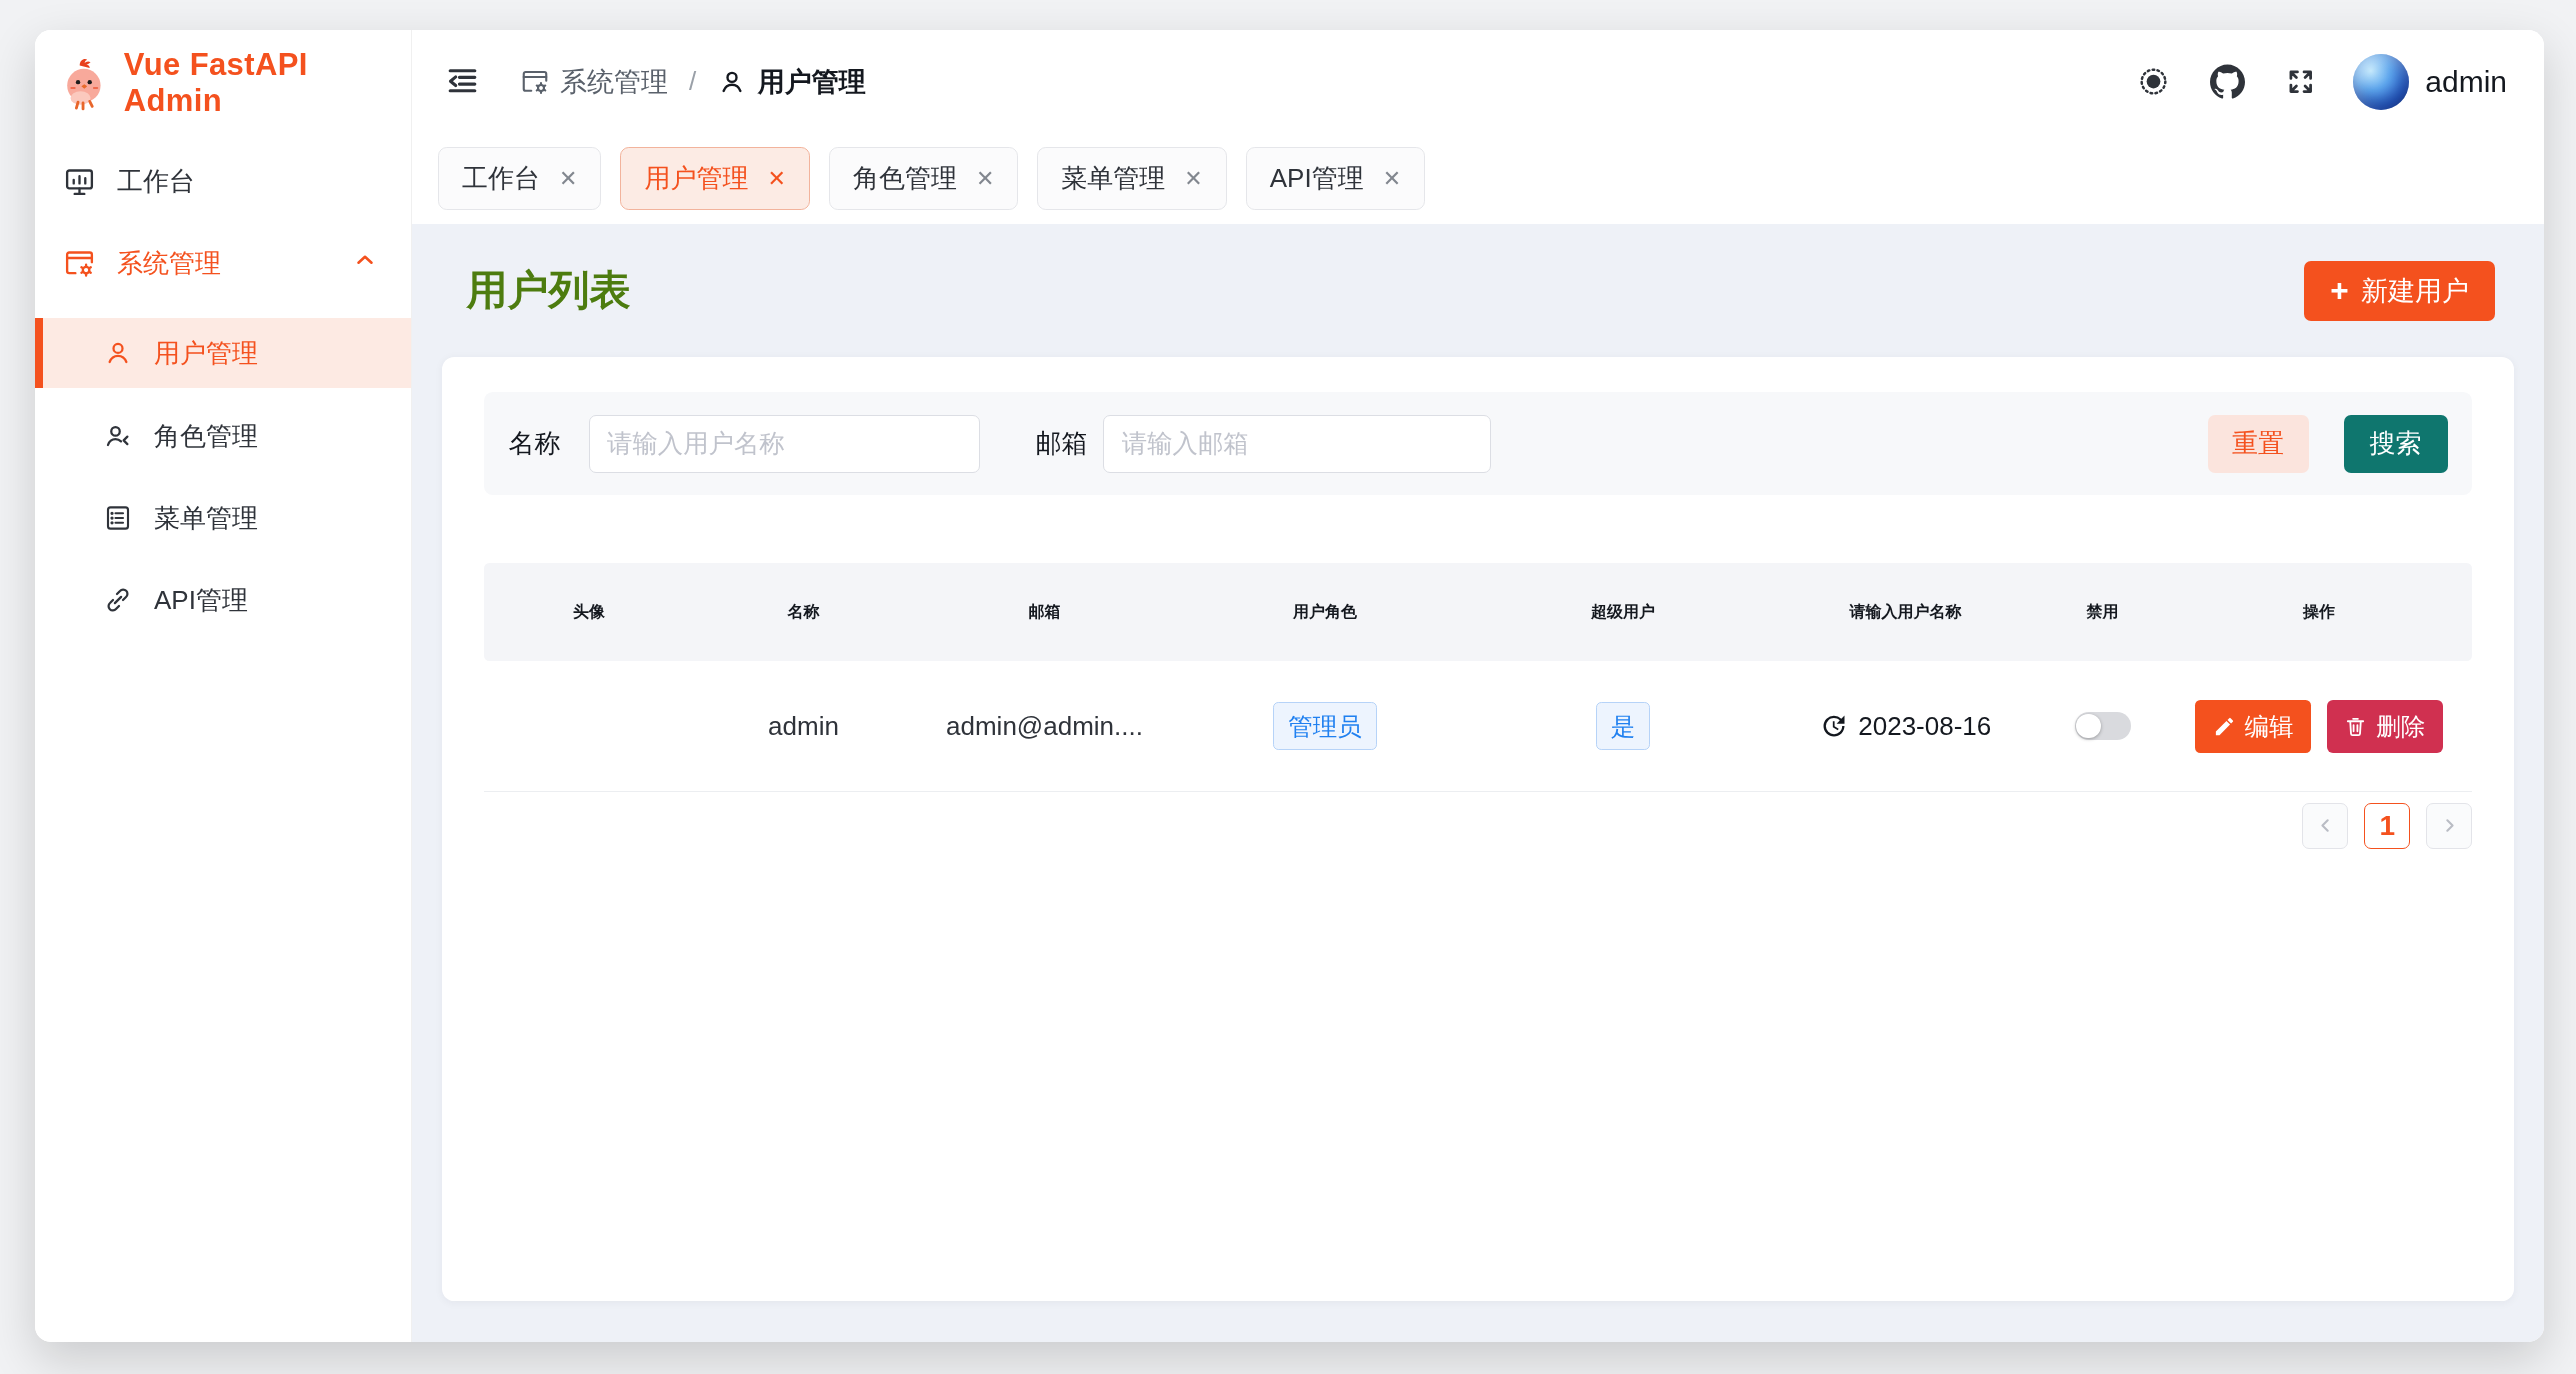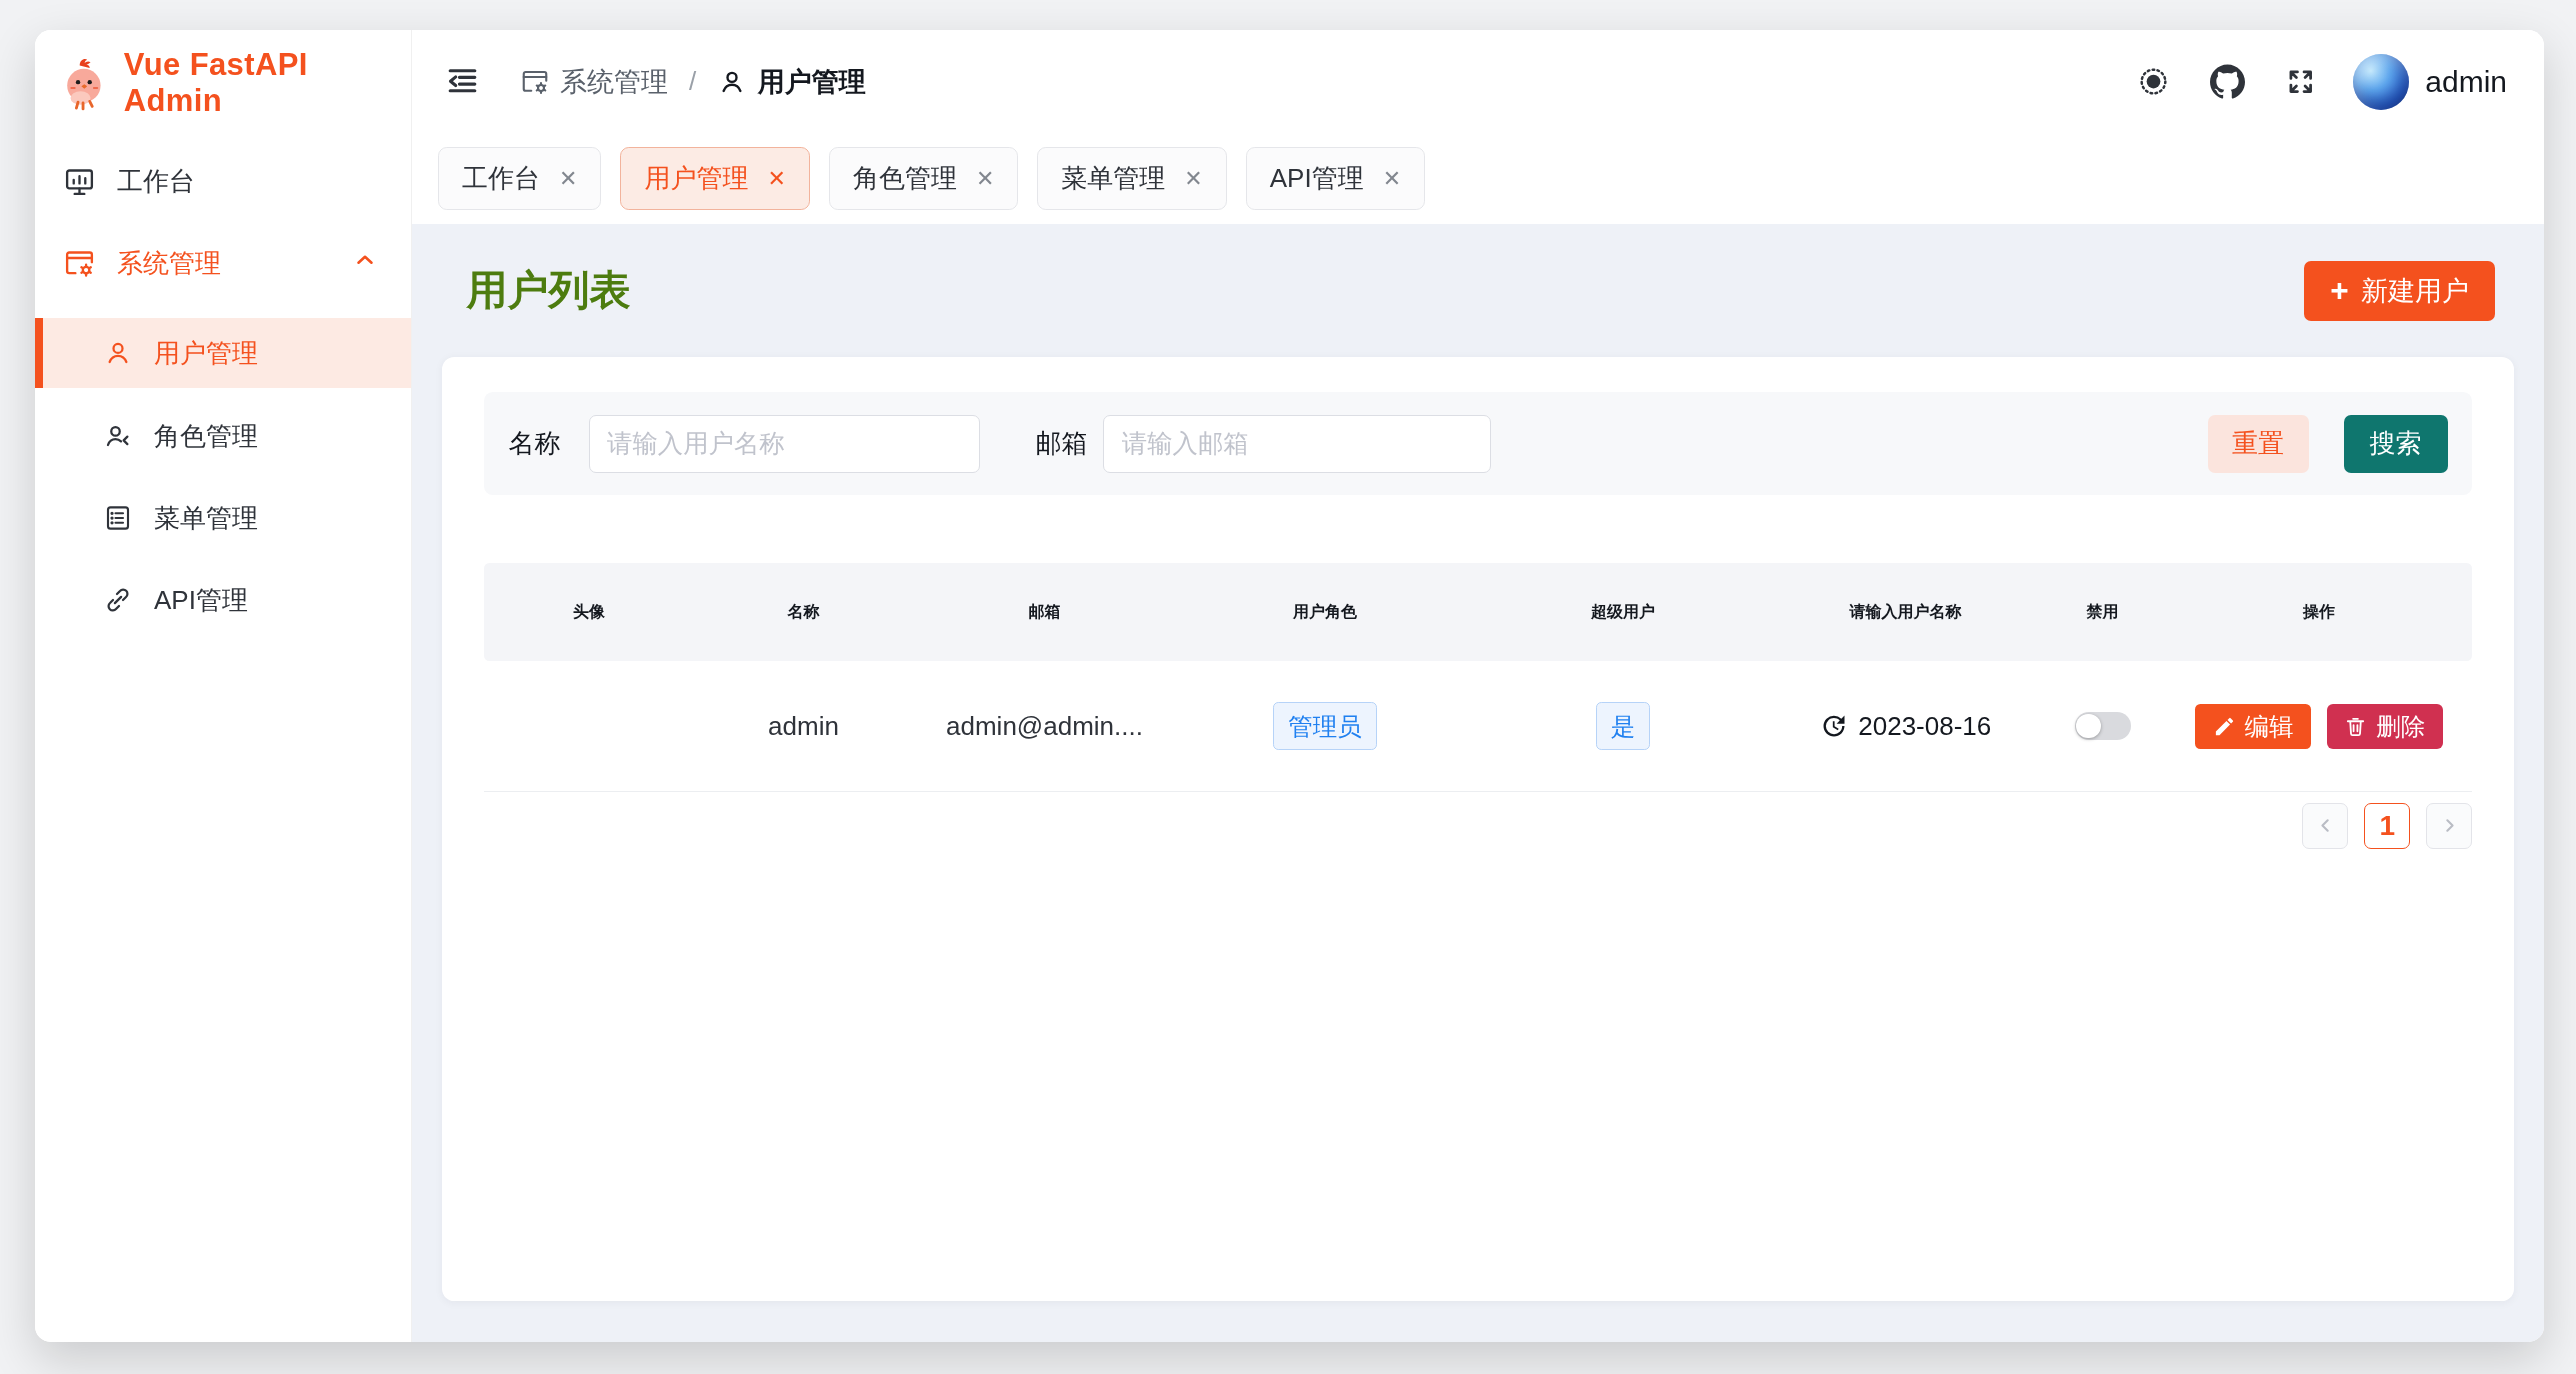--- a/index.html
+++ b/index.html
@@ -90,21 +90,21 @@
   .td { display:flex; justify-content:center; align-items:center; font-size:26px; color:#2f333a; }
   .c1{width:210px;} .c2{width:219px;} .c3{width:263px;} .c4{width:298px;}
   .c5{width:298px;} .c6{width:267px;} .c7{width:127px;} .c8{width:306px; gap:15.8px;}
   .badge { padding:6.1px 14px; border-radius:5.3px; font-size:24.5px; color:#2080F0;
     background:#edf4fe; border:0.9px solid #b6d3f8; cursor:default; }
   .datecell { gap:10.5px; color:#14181f; }
   .datecell svg { width:28px; height:28px; }
   .toggle { width:56px; height:28px; border-radius:14px; background:#d9dade; position:relative; cursor:pointer; }
   .toggle .knob { position:absolute; left:1.8px; top:1.8px; width:24.5px; height:24.5px; border-radius:50%;
     background:#fff; box-shadow:0 0.9px 3.5px rgba(0,0,0,.3); }
-  .btn-row { display:flex; align-items:center; gap:8.8px; height:45px; padding:0 17.5px; border:none;
+  .btn-row { display:flex; align-items:center; gap:8.8px; height:53px; padding:0 17.5px; border:none;
     border-radius:5.3px; color:#fff; font-size:24.5px; cursor:pointer; font-family:inherit; }
   .btn-edit { background:#F4511E; }
   .btn-del { background:#D03050;border-radius:6px; }
   .btn-row svg { width:23px; height:23px; }
 
   .pagination { margin-top:10.5px; display:flex; justify-content:flex-end; gap:15.8px; }
   .pg { width:46px; height:46px; border-radius:7px; border:0.9px solid #e3e4e9; background:#fafbfc;
     display:flex; align-items:center; justify-content:center; color:#b9bcc4; cursor:pointer; }
   .pg svg { width:21px; height:21px; }
   .pg.cur { background:#fff; border:1.8px solid #F4511E; color:#F4511E; font-size:28px; font-weight:bold; }

